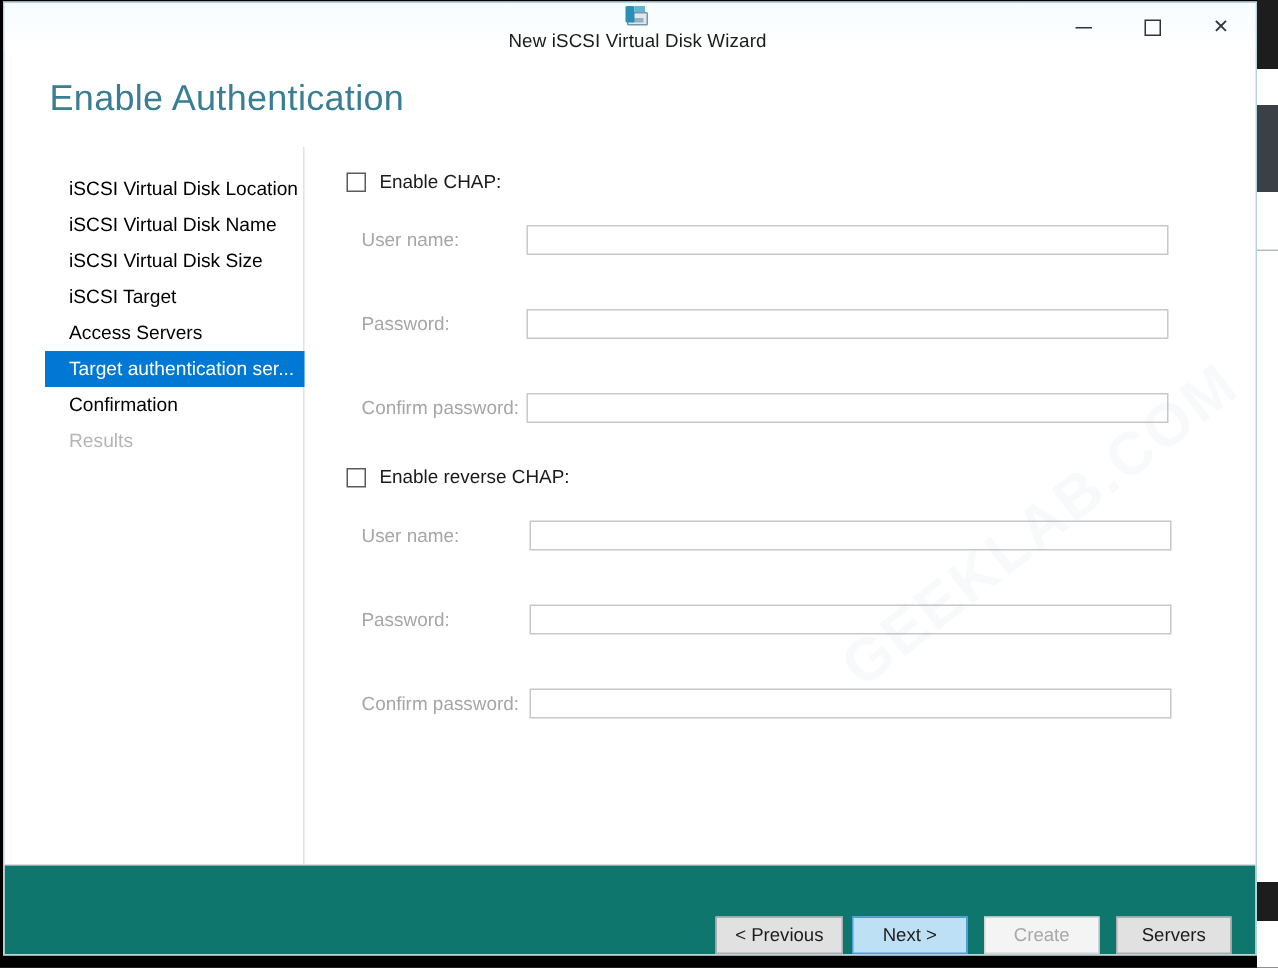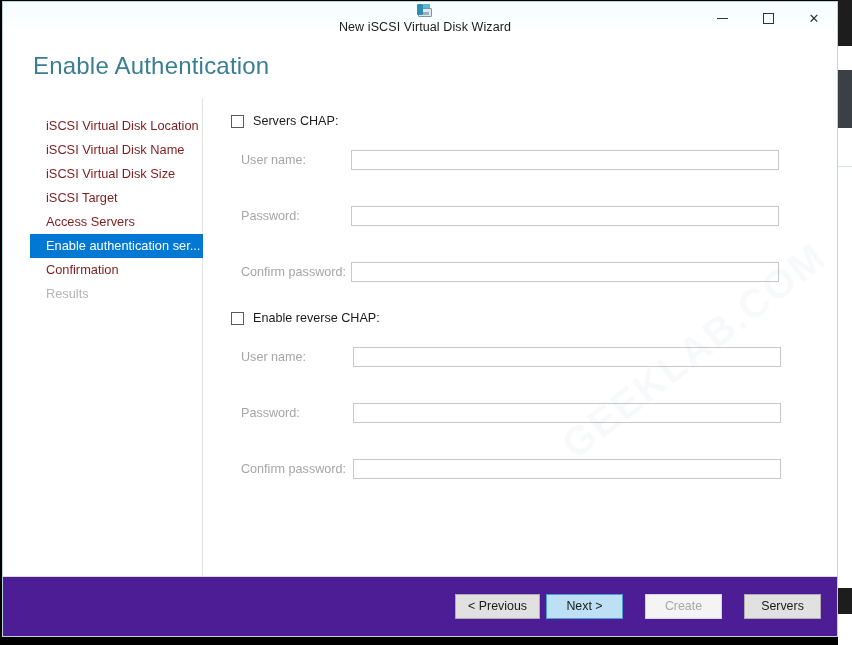--- a/index.html
+++ b/index.html
@@ -157,21 +157,21 @@
     border-right: 1px solid #e2e2e2;
     padding-top: 16px;
     box-sizing: border-box;
   }
   .nav-item {
     height: 24px;
     line-height: 24px;
     margin: 0 0 0 27px;
     padding-left: 16px;
     font-size: 12.8px;
-    color: #7f1d1d;
+    color: #000000;
     white-space: nowrap;
     overflow: hidden;
     cursor: default;
     box-sizing: border-box;
   }
   .nav-item.selected {
     background: #0078d4;
     color: #ffffff;
     width: 173px;
   }
@@ -278,23 +278,23 @@
     left: 0; right: 0;
     bottom: 59px;
     height: 1px;
     background: #dcdcdc;
   }
   #footer {
     position: absolute;
     left: 0; right: 0;
     bottom: 0;
     height: 59px;
-    background: #4c1d95;
-    display: flex;
-    align-items: center;
+    background: #0f766e;
+    display: flex;
+    align-items: flex-end;
     justify-content: flex-end;
     padding-right: 16px;
     box-sizing: border-box;
   }
   .wbtn {
     height: 25px;
     min-width: 77px;
     padding: 0 12px;
     font-size: 12.4px;
     font-family: "Liberation Sans", sans-serif;
@@ -309,21 +309,21 @@
   }
   .wbtn.primary {
     background: #bee0f5;
     border-color: #4c9ed9;
   }
   .wbtn.disabled {
     background: #f4f4f4;
     border-color: #d4d4d4;
     color: #a8a8a8;
   }
-  .wbtn.gap-left { margin-left: 22px; }
+  .wbtn.gap-left { margin-left: 11px; }
 </style>
 </head>
 <body>
 
 <div id="desktop">
   <div class="bg-dark" style="left:838px; top:0px; width:14px; height:46px;"></div>
   <div class="bg-panel" style="left:838px; top:46px; width:14px; height:24px;"></div>
   <div class="bg-mid" style="left:838px; top:70px; width:14px; height:58px;"></div>
   <div class="bg-panel" style="left:838px; top:128px; width:14px; height:38px;"></div>
   <div class="bg-line" style="left:838px; top:166px; width:14px; height:1px;"></div>
@@ -359,34 +359,34 @@
   <div id="page-heading">Enable Authentication</div>
 
   <div id="body-area">
 
     <div id="sidebar">
       <div class="nav-item">iSCSI Virtual Disk Location</div>
       <div class="nav-item">iSCSI Virtual Disk Name</div>
       <div class="nav-item">iSCSI Virtual Disk Size</div>
       <div class="nav-item">iSCSI Target</div>
       <div class="nav-item">Access Servers</div>
-      <div class="nav-item selected">Enable authentication ser...</div>
+      <div class="nav-item selected">Target authentication ser...</div>
       <div class="nav-item">Confirmation</div>
       <div class="nav-item disabled">Results</div>
     </div>
 
     <div id="content">
 
       <div id="watermark">GEEKLAB.COM</div>
 
 
       <div id="chap-block">
         <div class="check-row">
           <span class="chk"></span>
-          <span class="lbl">Servers CHAP:</span>
+          <span class="lbl">Enable CHAP:</span>
         </div>
 
         <div class="fields" id="chap-fields">
           <div class="field-row row-user">
             <span class="flabel">User name:</span>
             <input class="finput" type="text" disabled="" value="" style="">
           </div>
           <div class="field-row row-pass">
             <span class="flabel">Password:</span>
             <input class="finput" type="password" disabled="" value="" style="">

